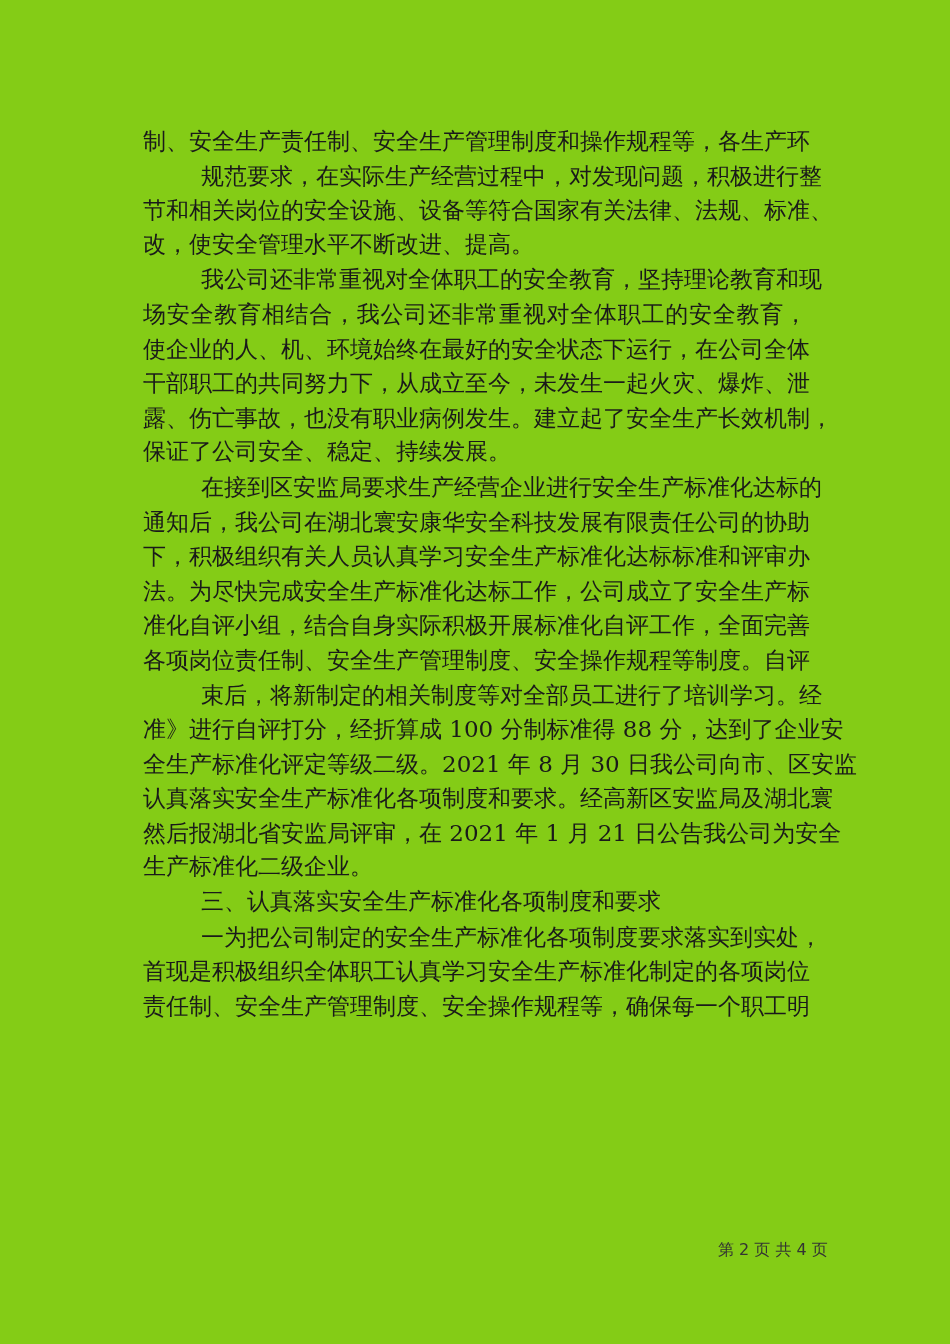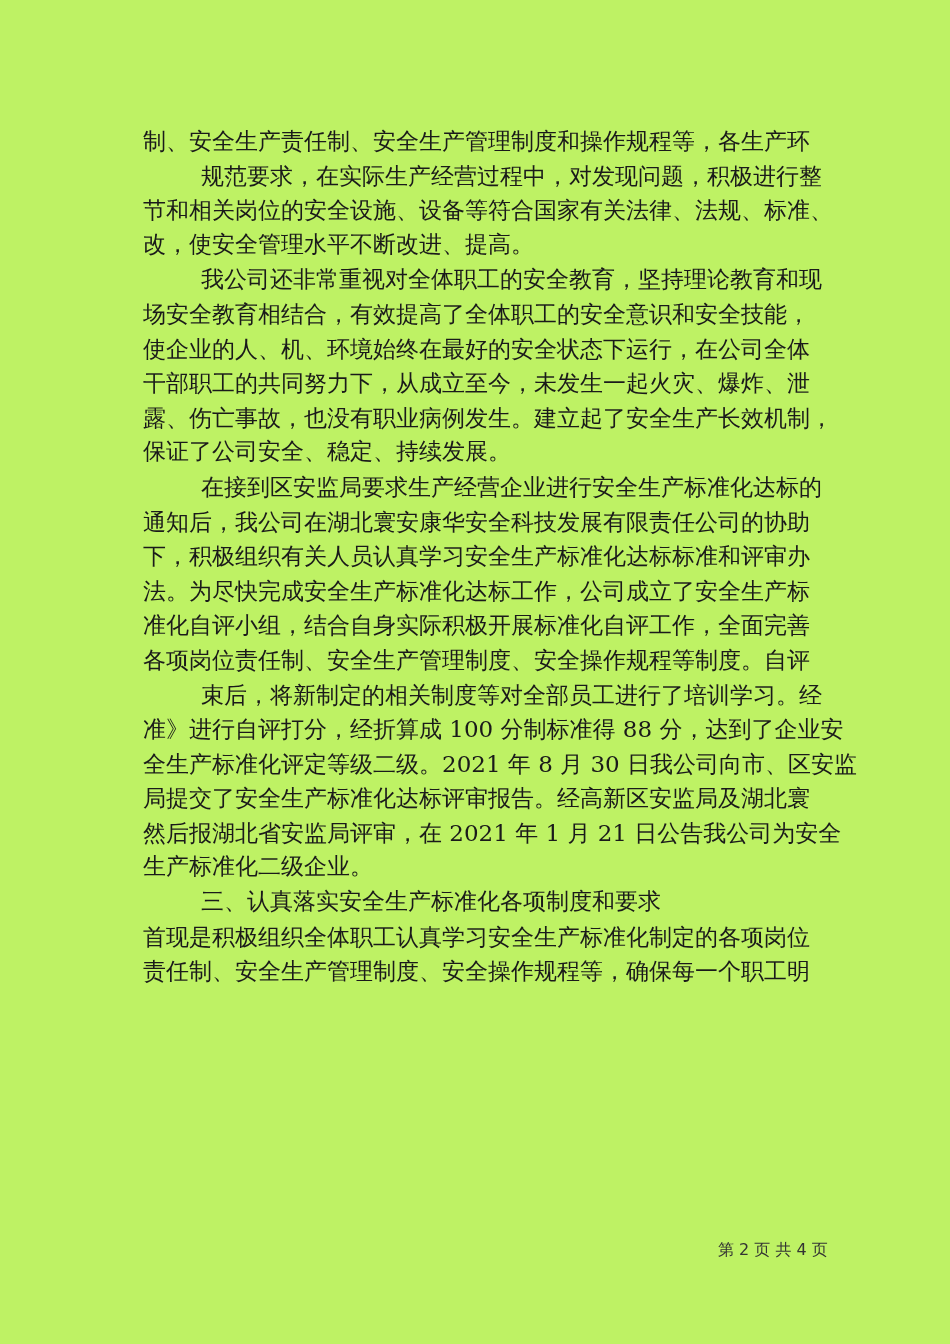--- a/index.html
+++ b/index.html
@@ -1,17 +1,17 @@
 <!DOCTYPE html>
 <html><head>
 <meta charset="utf-8">
 <style>
   html, body { margin: 0; padding: 0; background: #ffffff; }
   body { width: 950px; height: 1344px; position: relative; overflow: hidden; }
-  .page { position: absolute; left: 0; top: 0; width: 950px; height: 1344px; background: #bef264; }
+  .page { position: absolute; left: 0; top: 0; width: 950px; height: 1344px; background: #84cc16; }
   .body-text { position: absolute; left: 143px; top: 124px; width: 664px; }
   .line {
     font-family: "DejaVu Serif", "Liberation Serif", serif;
     font-size: 23px;
     color: #1a1a1a;
     height: 34.6px;
     line-height: 34.6px;
     white-space: nowrap;
     text-align: justify;
     text-align-last: justify;
@@ -28,35 +28,36 @@
 </head>
 <body>
 
 <div class="page">
   <div class="body-text" id="body-text">
       <div class="line">制、安全生产责任制、安全生产管理制度和操作规程等，各生产环</div>
       <div class="line indent">规范要求，在实际生产经营过程中，对发现问题，积极进行整</div>
       <div class="line">节和相关岗位的安全设施、设备等符合国家有关法律、法规、标准、</div>
       <div class="line last">改，使安全管理水平不断改进、提高。</div>
       <div class="line indent">我公司还非常重视对全体职工的安全教育，坚持理论教育和现</div>
-      <div class="line">场安全教育相结合，有效提高了全体职工的安全意识和安全技能，</div>
+      <div class="line">场安全教育相结合，我公司还非常重视对全体职工的安全教育，</div>
       <div class="line">使企业的人、机、环境始终在最好的安全状态下运行，在公司全体</div>
       <div class="line">干部职工的共同努力下，从成立至今，未发生一起火灾、爆炸、泄</div>
       <div class="line">露、伤亡事故，也没有职业病例发生。建立起了安全生产长效机制，</div>
       <div class="line last">保证了公司安全、稳定、持续发展。</div>
       <div class="line indent">在接到区安监局要求生产经营企业进行安全生产标准化达标的</div>
       <div class="line">通知后，我公司在湖北寰安康华安全科技发展有限责任公司的协助</div>
       <div class="line">下，积极组织有关人员认真学习安全生产标准化达标标准和评审办</div>
       <div class="line">法。为尽快完成安全生产标准化达标工作，公司成立了安全生产标</div>
       <div class="line">准化自评小组，结合自身实际积极开展标准化自评工作，全面完善</div>
       <div class="line">各项岗位责任制、安全生产管理制度、安全操作规程等制度。自评</div>
       <div class="line indent">束后，将新制定的相关制度等对全部员工进行了培训学习。经</div>
       <div class="line">准》进行自评打分，经折算成 100 分制标准得 88 分，达到了企业安</div>
       <div class="line">全生产标准化评定等级二级。2021 年 8 月 30 日我公司向市、区安监</div>
-      <div class="line">局提交了安全生产标准化达标评审报告。经高新区安监局及湖北寰</div>
+      <div class="line">认真落实安全生产标准化各项制度和要求。经高新区安监局及湖北寰</div>
       <div class="line">然后报湖北省安监局评审，在 2021 年 1 月 21 日公告我公司为安全</div>
       <div class="line last">生产标准化二级企业。</div>
       <div class="line indent last">三、认真落实安全生产标准化各项制度和要求</div>
+      <div class="line indent">一为把公司制定的安全生产标准化各项制度要求落实到实处，</div>
       <div class="line">首现是积极组织全体职工认真学习安全生产标准化制定的各项岗位</div>
       <div class="line">责任制、安全生产管理制度、安全操作规程等，确保每一个职工明</div>
     </div>
   <div class="footer">第 2 页 共 4 页</div>
 </div>
 
 </body></html>

